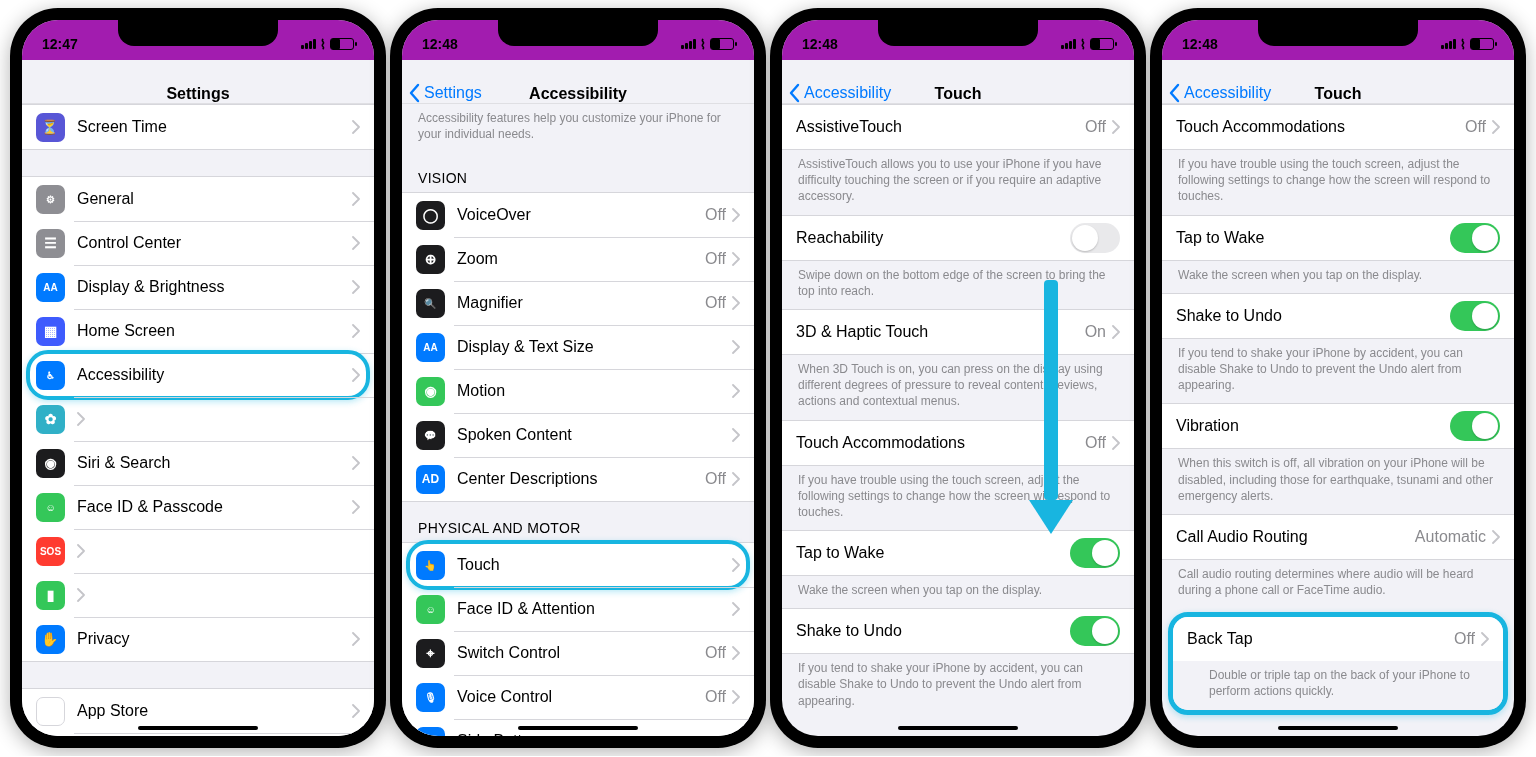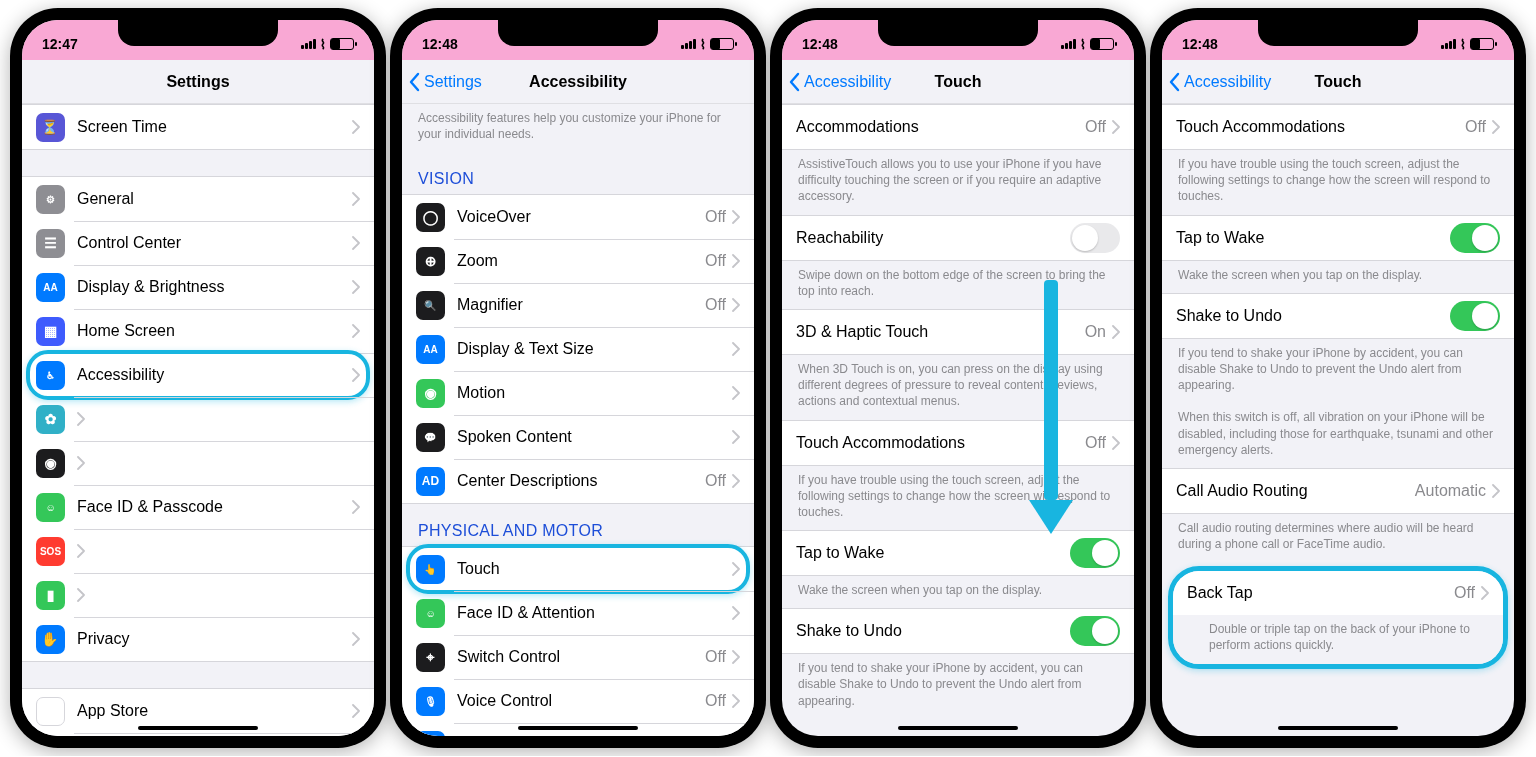--- a/index.html
+++ b/index.html
@@ -41,54 +41,54 @@
     z-index: 10;
   }
   .status {
     height: 40px;
     display: flex;
     align-items: center;
     justify-content: space-between;
     padding: 8px 20px 0;
     font-size: 14px;
     font-weight: 600;
-    background: #f9a8d4;
+    background: #a21caf;
     gap: 24px;
   }
   .status-right { display: flex; align-items: center; gap: 4px; }
   .sig { display:flex; align-items:flex-end; gap:1px; }
   .sig i { display:block; width:3px; background:#000; border-radius:1px; }
   .sig i:nth-child(1){height:4px}.sig i:nth-child(2){height:6px}.sig i:nth-child(3){height:8px}.sig i:nth-child(4){height:10px}
   .batt { width:24px;height:12px;border:1.5px solid #000;border-radius:3px;position:relative;}
   .batt::after{content:"";position:absolute;right:-4px;top:3px;width:2px;height:4px;background:#000;border-radius:1px;}
   .batt i{display:block;height:100%;width:40%;background:#000;border-radius:1px;}
 
   .nav {
     height: 44px;
     display: flex;
-    align-items: center;
+    align-items: flex-end;
     justify-content: center;
     position: relative;
     background: #f2f2f7;
     border-bottom: .5px solid rgba(0,0,0,.08);
   }
   .nav-title { font-size: 16px; font-weight: 600; }
   .nav-back {
     position: absolute; left: 6px;
     display: flex; align-items: center;
     color: #007aff; font-size: 16px;
     gap: 2px;
   }
   .nav-back svg { width: 14px; height: 20px; }
 
   .content { flex:1; overflow:hidden; }
   .group-header {
     padding: 18px 16px 6px;
-    font-size: 16px;
-    color: #1d4ed8;
+    font-size: 14px;
+    color: #000000;
     letter-spacing: .3px;
   }
   .group-header.upper { text-transform: uppercase; }
   .footer {
     padding: 6px 16px 10px;
     font-size: 12px;
     color: #8a8a8e;
     line-height: 1.35;
   }
   .list { background:#fff; border-top:.5px solid #d6d6db; border-bottom:.5px solid #d6d6db; }
@@ -130,21 +130,21 @@
   }
   .hl::after {
     content:""; position:absolute; inset:-3px 4px -3px 4px;
     border: 4px solid #18b5e0;
     border-radius: 22px;
     pointer-events:none;
     box-shadow: 0 2px 6px rgba(24,181,224,.3);
   }
   .hl-block {
     border: 5px solid #18b5e0;
-    border-radius: 31px;
+    border-radius: 20px;
     margin: 4px 6px;
     box-shadow: 0 2px 6px rgba(24,181,224,.3);
     overflow:hidden;
   }
   .hl-block .list { border:none; }
   .hl-block .footer { background:#f2f2f7;padding-left:36px; }
 
   .home-ind {
     position:absolute; bottom:6px; left:50%; transform:translateX(-50%);
     width:120px;height:4px;background:#000;border-radius:2px;
@@ -253,20 +253,21 @@
           <div class="row  ">
             <span class="icon c-teal" style="font-size:14px;font-weight:700">✿</span>
             <span class="chev">
               <svg viewBox="0 0 8 14">
                 <path d="M1 1l6 6-6 6" fill="none" stroke="currentColor" stroke-width="1.8" stroke-linecap="round" stroke-linejoin="round"></path>
               </svg>
             </span>
           </div>
           <div class="row  ">
             <span class="icon c-dark" style="font-size:14px;font-weight:700">◉</span>
+            <span class="label">Siri &amp; Search</span>
             <span class="chev">
               <svg viewBox="0 0 8 14">
                 <path d="M1 1l6 6-6 6" fill="none" stroke="currentColor" stroke-width="1.8" stroke-linecap="round" stroke-linejoin="round"></path>
               </svg>
             </span>
           </div>
           <div class="row  ">
             <span class="icon c-green" style="font-size:10px;font-weight:700">☺︎</span>
             <span class="label">Face ID &amp; Passcode</span>
             <span class="chev">
@@ -494,21 +495,21 @@
           <svg viewBox="0 0 12 20">
             <path d="M9 2L2 10l7 8" fill="none" stroke="currentColor" stroke-width="2.4" stroke-linecap="round" stroke-linejoin="round"></path>
           </svg>
           <span>Accessibility</span>
         </span>
         <span class="nav-title">Touch</span>
       </div>
       <div class="content">
         <div class="list">
           <div class="row noicon ">
-            <span class="label">Accommodations</span>
+            <span class="label">AssistiveTouch</span>
             <span class="value">Off</span>
             <span class="chev">
               <svg viewBox="0 0 8 14">
                 <path d="M1 1l6 6-6 6" fill="none" stroke="currentColor" stroke-width="1.8" stroke-linecap="round" stroke-linejoin="round"></path>
               </svg>
             </span>
           </div>
         </div>
         <div class="footer">AssistiveTouch allows you to use your iPhone if you have difficulty touching the screen or if you require an adaptive accessory.</div>
         <div class="list">
@@ -621,20 +622,28 @@
         <div class="footer">Wake the screen when you tap on the display.</div>
         <div class="list">
           <div class="row noicon ">
             <span class="label">Shake to Undo</span>
             <span class="toggle on">
               <span class="knob"></span>
             </span>
           </div>
         </div>
         <div class="footer">If you tend to shake your iPhone by accident, you can disable Shake to Undo to prevent the Undo alert from appearing.</div>
+        <div class="list">
+          <div class="row noicon ">
+            <span class="label">Vibration</span>
+            <span class="toggle on">
+              <span class="knob"></span>
+            </span>
+          </div>
+        </div>
         <div class="footer">When this switch is off, all vibration on your iPhone will be disabled, including those for earthquake, tsunami and other emergency alerts.</div>
         <div class="list">
           <div class="row noicon ">
             <span class="label">Call Audio Routing</span>
             <span class="value">Automatic</span>
             <span class="chev">
               <svg viewBox="0 0 8 14">
                 <path d="M1 1l6 6-6 6" fill="none" stroke="currentColor" stroke-width="1.8" stroke-linecap="round" stroke-linejoin="round"></path>
               </svg>
             </span>

